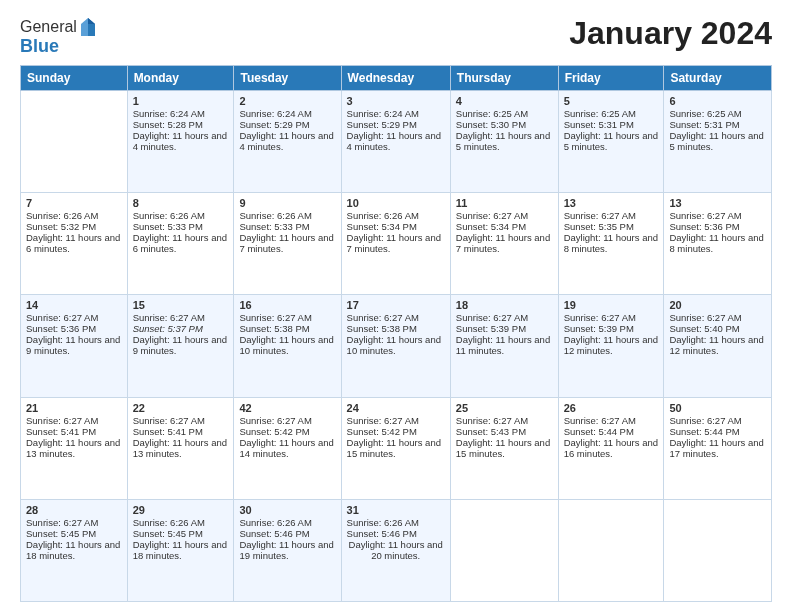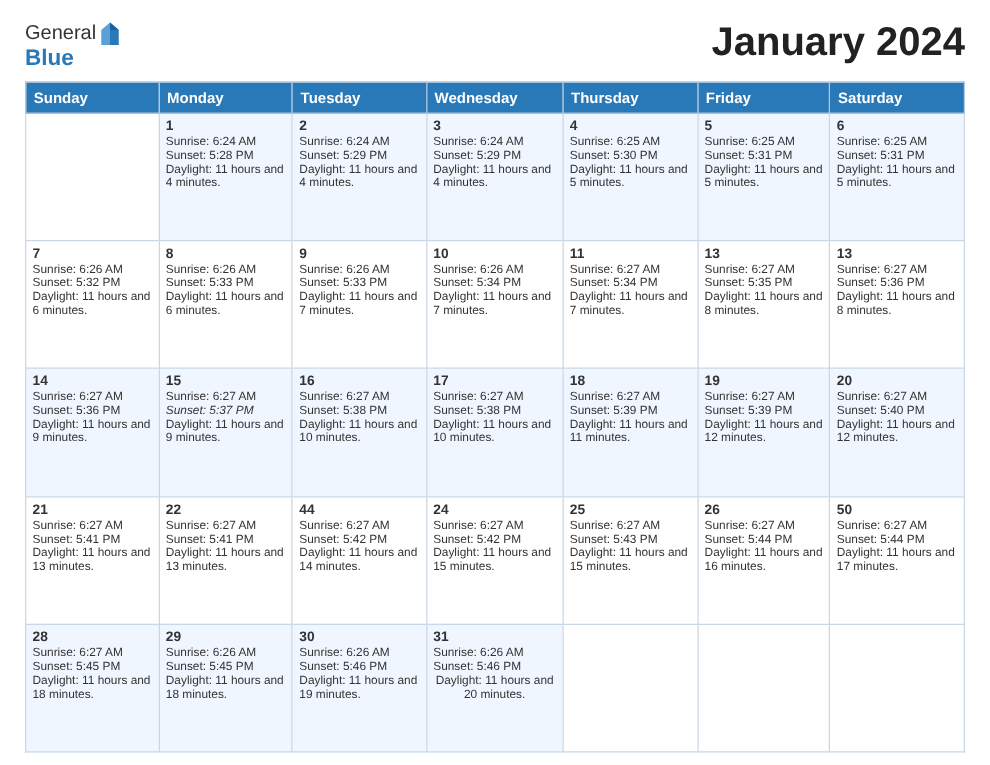--- a/index.html
+++ b/index.html
@@ -257,21 +257,21 @@
             <span style="display: block;">Sunset: 5:41 PM</span>
             <span style="display: block;">Daylight: 11 hours and 13 minutes.</span>
           </td>
           <td>
             <span class="day-num">22</span>
             <span style="display: block;">Sunrise: 6:27 AM</span>
             <span style="display: block;">Sunset: 5:41 PM</span>
             <span style="display: block;">Daylight: 11 hours and 13 minutes.</span>
           </td>
           <td>
-            <span class="day-num">44</span>
+            <span class="day-num">42</span>
             <span style="display: block;">Sunrise: 6:27 AM</span>
             <span style="display: block;">Sunset: 5:42 PM</span>
             <span style="display: block;">Daylight: 11 hours and 14 minutes.</span>
           </td>
           <td>
             <span class="day-num">24</span>
             <span style="display: block;">Sunrise: 6:27 AM</span>
             <span style="display: block;">Sunset: 5:42 PM</span>
             <span style="display: block;">Daylight: 11 hours and 15 minutes.</span>
           </td>

